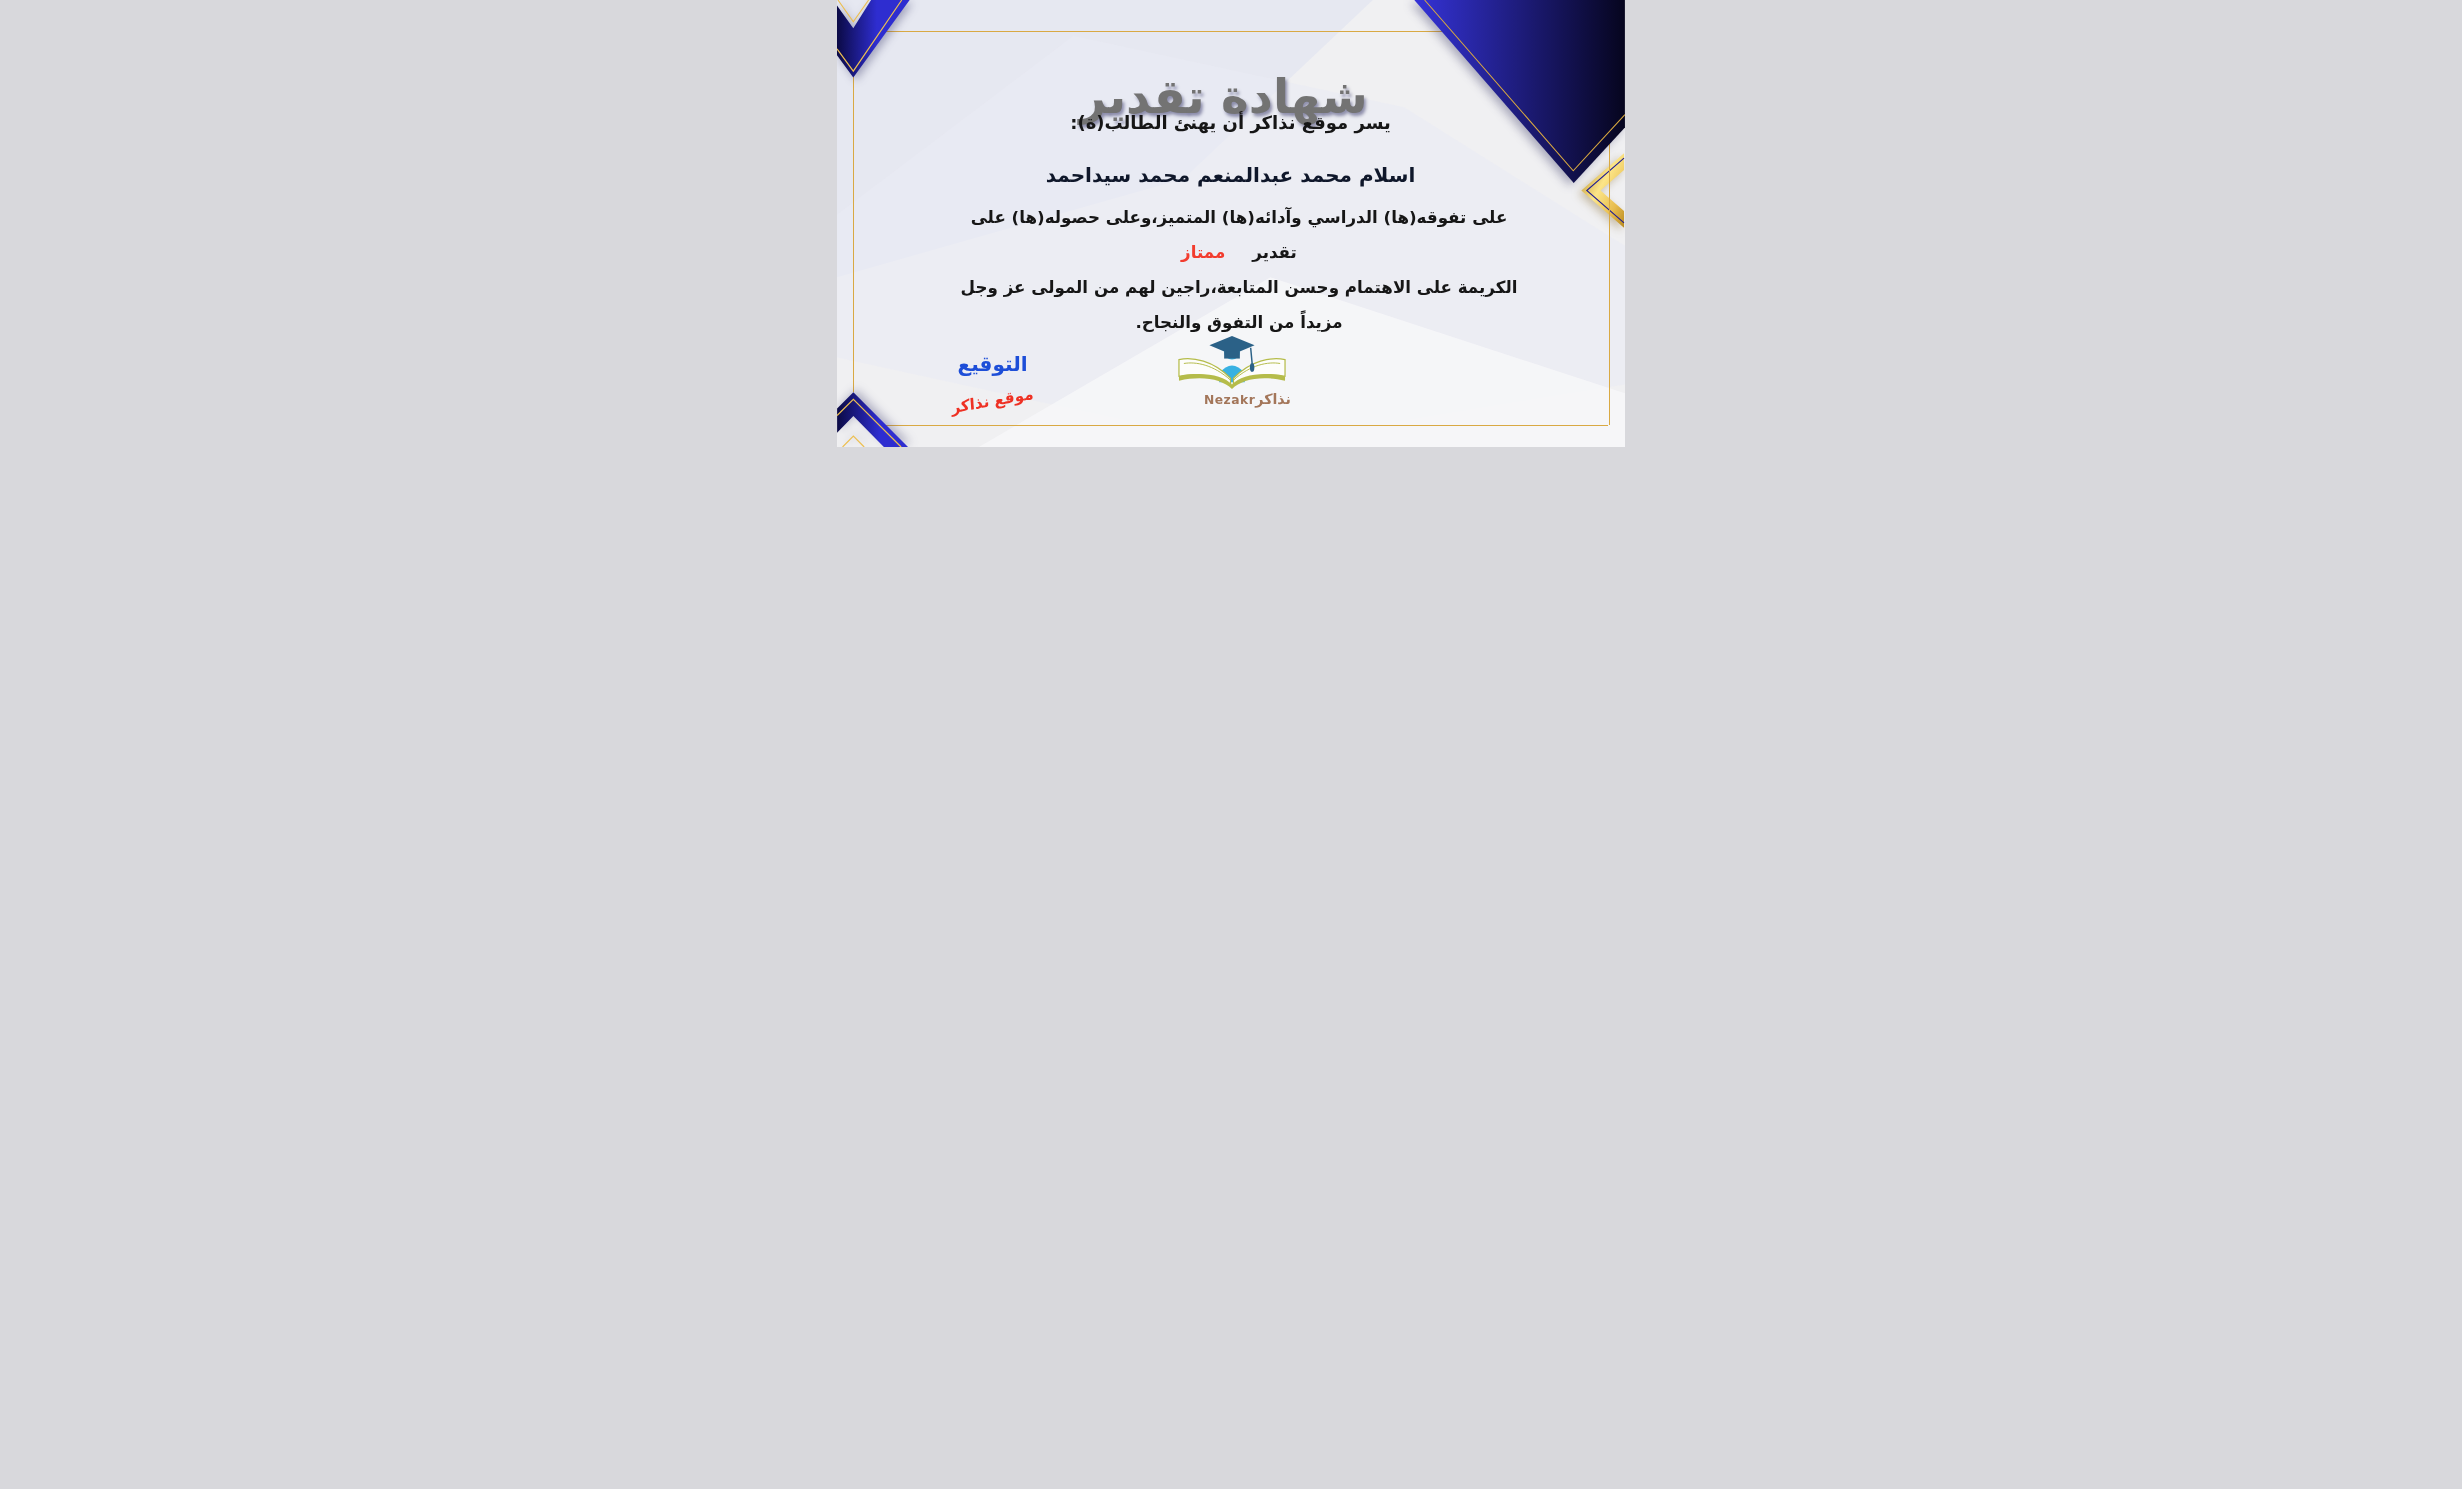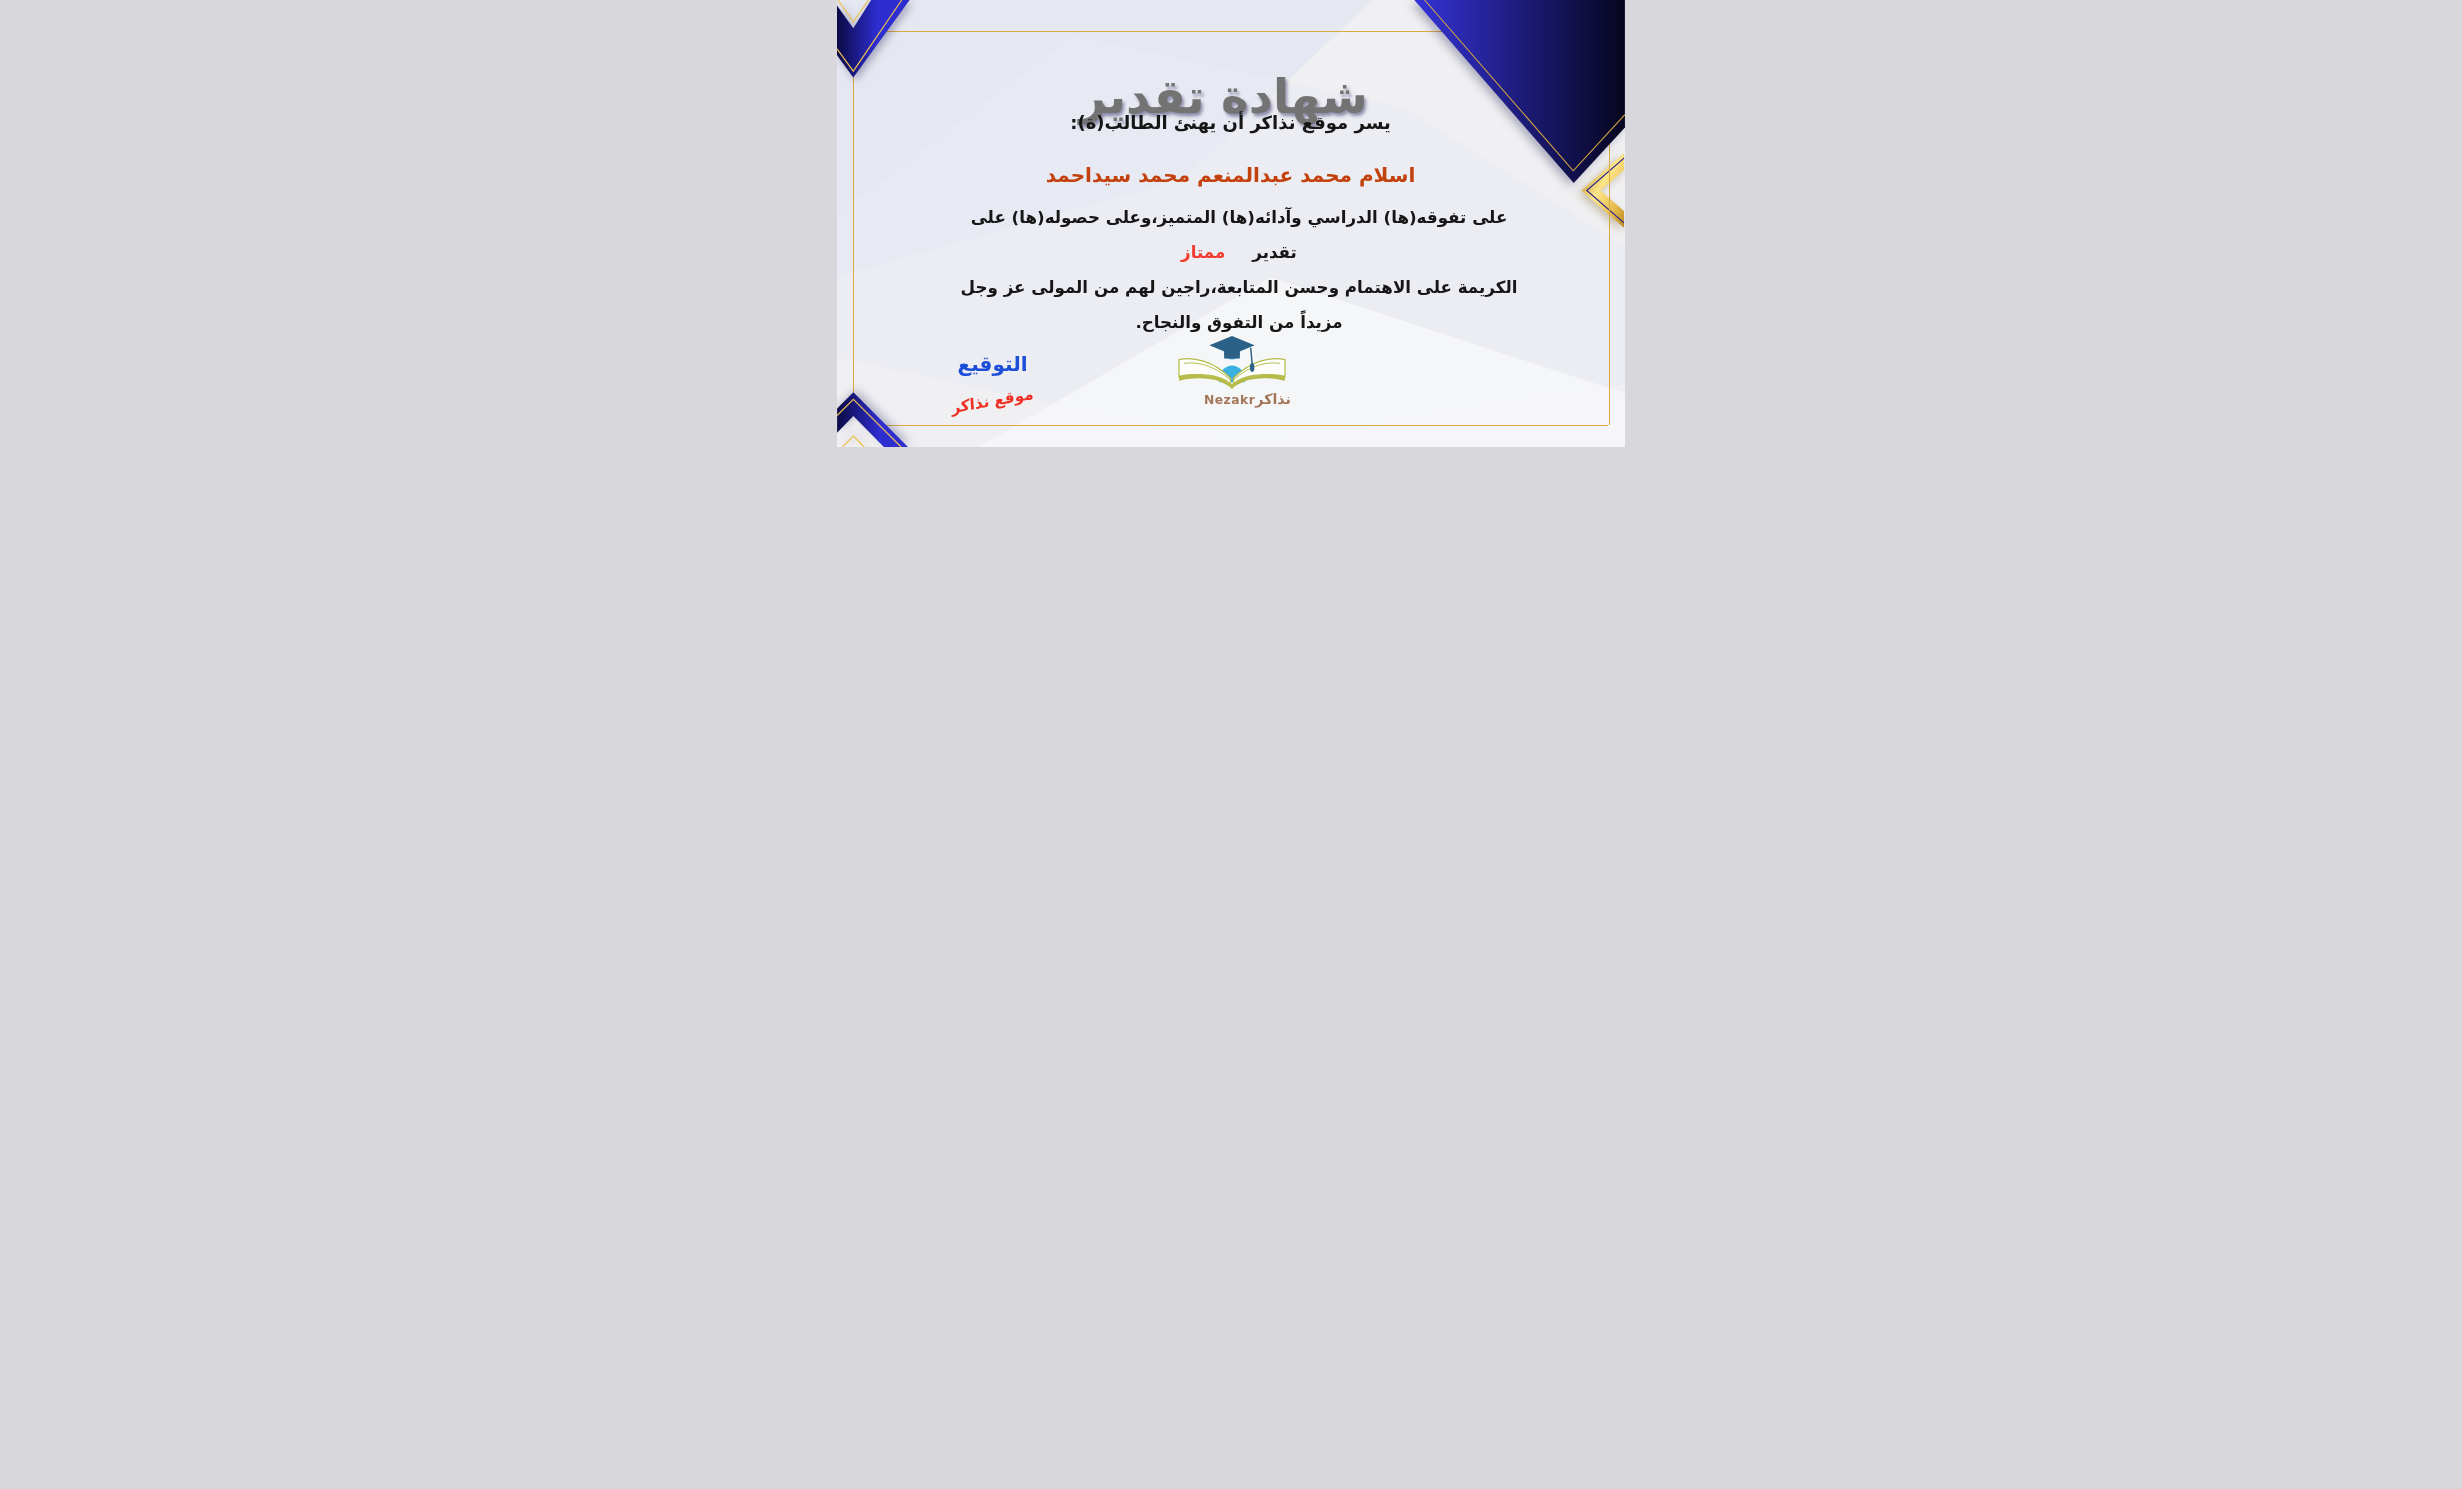--- a/index.html
+++ b/index.html
@@ -20,21 +20,21 @@
   .deco svg{display:block;overflow:visible;}
   .tl{left:0;top:0;filter:drop-shadow(3px 3.4px 4.4px rgba(50,50,100,.38));}
   .bl{left:0;top:319px;filter:drop-shadow(3.4px -2.5px 4.9px rgba(50,50,100,.33));}
   .tr{left:527px;top:0;filter:drop-shadow(-3.4px 3.4px 4.9px rgba(40,40,90,.35));}
   .goldchev{left:689px;top:148px;z-index:1;filter:drop-shadow(-3px 3px 4.4px rgba(120,90,20,.35));}
   
   .txt{position:absolute;z-index:5;text-align:center;}
   .title{left:0;top:38px;width:773px;font-size:47px;font-weight:bold;color:#737373;
          text-shadow:2px 3px 3.4px rgba(10,10,70,.42);letter-spacing:1px;}
   .intro{left:98px;top:112px;width:591px;font-size:18px;font-weight:bold;color:#161616;}
-  .student{left:98px;top:163px;width:591px;font-size:20px;font-weight:bold;color:#c2410c;}
+  .student{left:98px;top:163px;width:591px;font-size:20px;font-weight:bold;color:#0f172a;}
   .paragraph{left:94px;top:200px;width:616px;font-size:16.7px;font-weight:bold;color:#161616;line-height:35px;}
   .red{color:#f23c2e;}
   .gap-grade{margin-inline-start:27px;text-align:right;}
   .gap-cert{margin-inline:20.7px;}
   .gap-score{margin-inline:12.8px;}
   .sig-label{left:89px;top:352px;width:133px;font-size:20px;font-weight:bold;color:#1d4ed8;}
   .sig-script{left:74px;top:392px;width:163px;font-size:15.3px;font-weight:bold;color:#ee3124;
               transform:rotate(-10deg) skewX(-6deg);}
   
   .logo{position:absolute;left:336px;top:335px;width:118px;z-index:5;text-align:right;}

